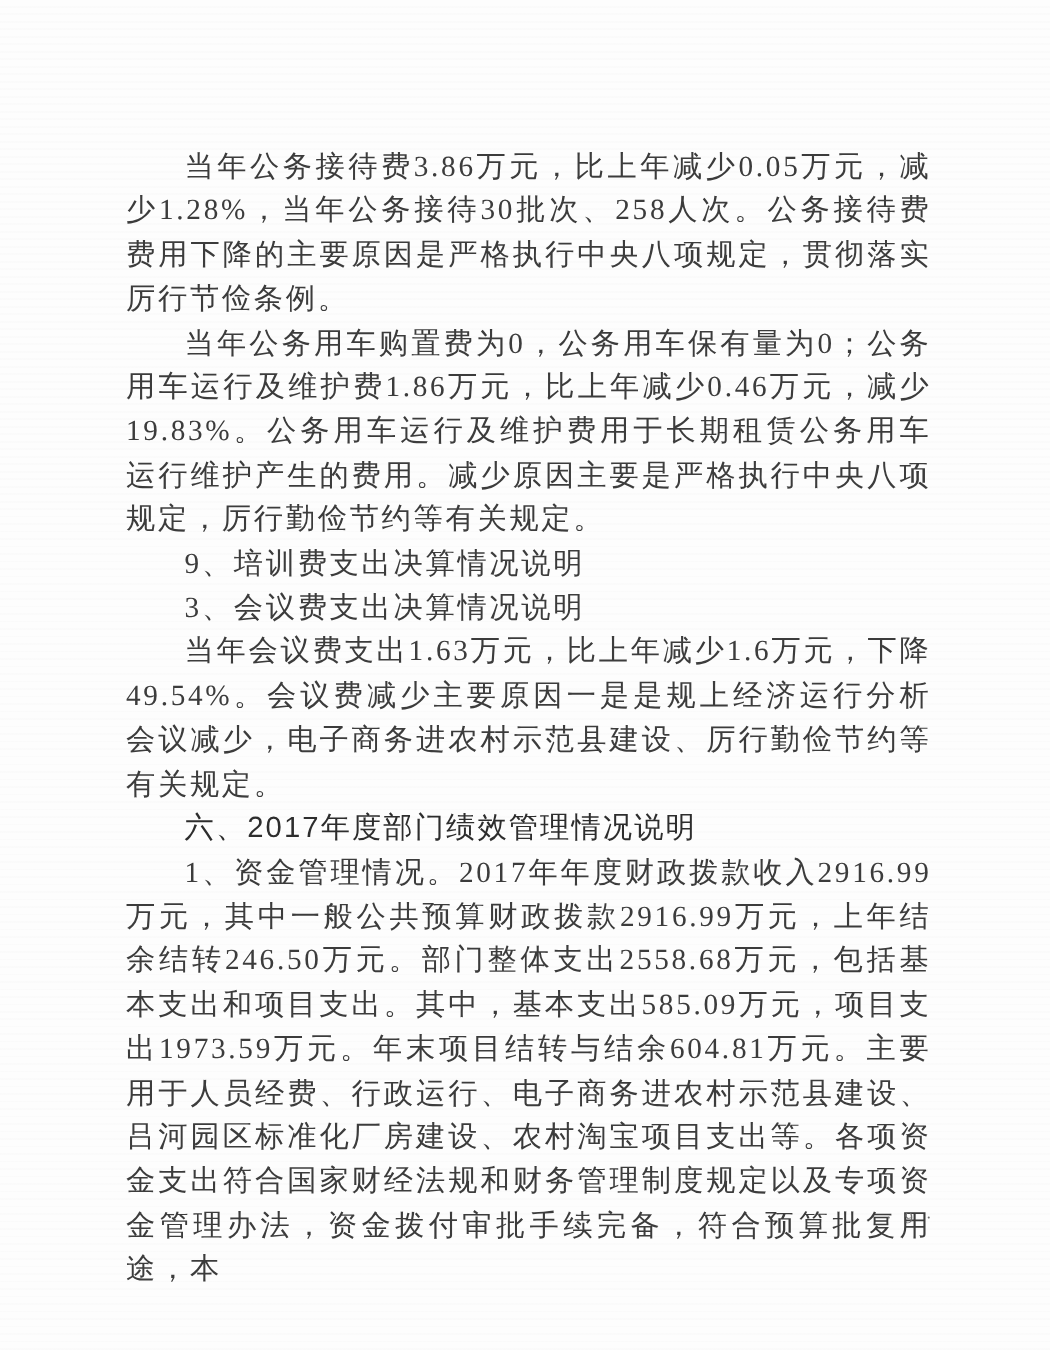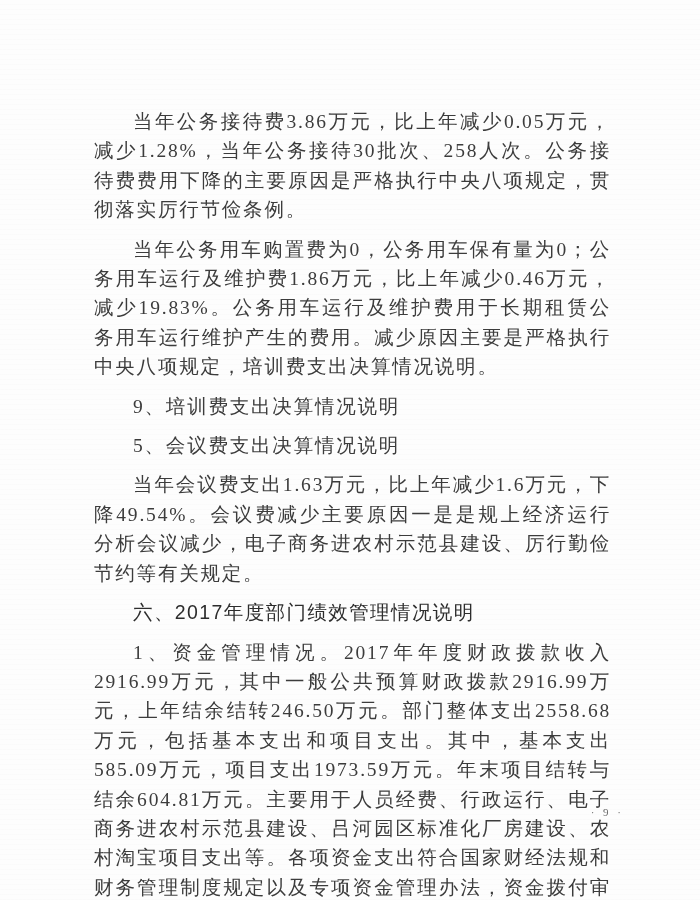--- a/index.html
+++ b/index.html
@@ -26,21 +26,21 @@
     top: 97px;
     width: 537px;
     color: #3c3c3c;
     font-size: 19.5px;
     line-height: 29.4px;
     letter-spacing: 1.8px;
     text-align: justify;
     text-justify: inter-character;
   }
   .para {
-    margin: 10px;
+    margin: 0;
     padding: 0;
     text-indent: 2em;
   }
   .para.heading {
     font-family: "Liberation Sans", "DejaVu Sans", sans-serif;
     font-weight: 400;
     color: #2d2d2d;
     letter-spacing: 1.4px;
   }
   .page-number {
@@ -52,21 +52,21 @@
     letter-spacing: 3px;
     font-family: "Liberation Serif", "DejaVu Serif", serif;
   }
 </style>
 </head>
 <body>
 
 <div class="page">
   <div class="doc-body">
     <p class="para">当年公务接待费3.86万元，比上年减少0.05万元，减少1.28%，当年公务接待30批次、258人次。公务接待费费用下降的主要原因是严格执行中央八项规定，贯彻落实厉行节俭条例。</p>
-    <p class="para">当年公务用车购置费为0，公务用车保有量为0；公务用车运行及维护费1.86万元，比上年减少0.46万元，减少19.83%。公务用车运行及维护费用于长期租赁公务用车运行维护产生的费用。减少原因主要是严格执行中央八项规定，培训费支出决算情况说明。</p>
+    <p class="para">当年公务用车购置费为0，公务用车保有量为0；公务用车运行及维护费1.86万元，比上年减少0.46万元，减少19.83%。公务用车运行及维护费用于长期租赁公务用车运行维护产生的费用。减少原因主要是严格执行中央八项规定，厉行勤俭节约等有关规定。</p>
     <p class="para">9、培训费支出决算情况说明</p>
-    <p class="para">5、会议费支出决算情况说明</p>
+    <p class="para">3、会议费支出决算情况说明</p>
     <p class="para">当年会议费支出1.63万元，比上年减少1.6万元，下降49.54%。会议费减少主要原因一是是规上经济运行分析会议减少，电子商务进农村示范县建设、厉行勤俭节约等有关规定。</p>
     <p class="para heading">六、2017年度部门绩效管理情况说明</p>
     <p class="para">1、资金管理情况。2017年年度财政拨款收入2916.99万元，其中一般公共预算财政拨款2916.99万元，上年结余结转246.50万元。部门整体支出2558.68万元，包括基本支出和项目支出。其中，基本支出585.09万元，项目支出1973.59万元。年末项目结转与结余604.81万元。主要用于人员经费、行政运行、电子商务进农村示范县建设、吕河园区标准化厂房建设、农村淘宝项目支出等。各项资金支出符合国家财经法规和财务管理制度规定以及专项资金管理办法，资金拨付审批手续完备，符合预算批复用途，本</p>
   </div>
   <div class="page-number">· 9 ·</div>
 </div>
 
 </body></html>

